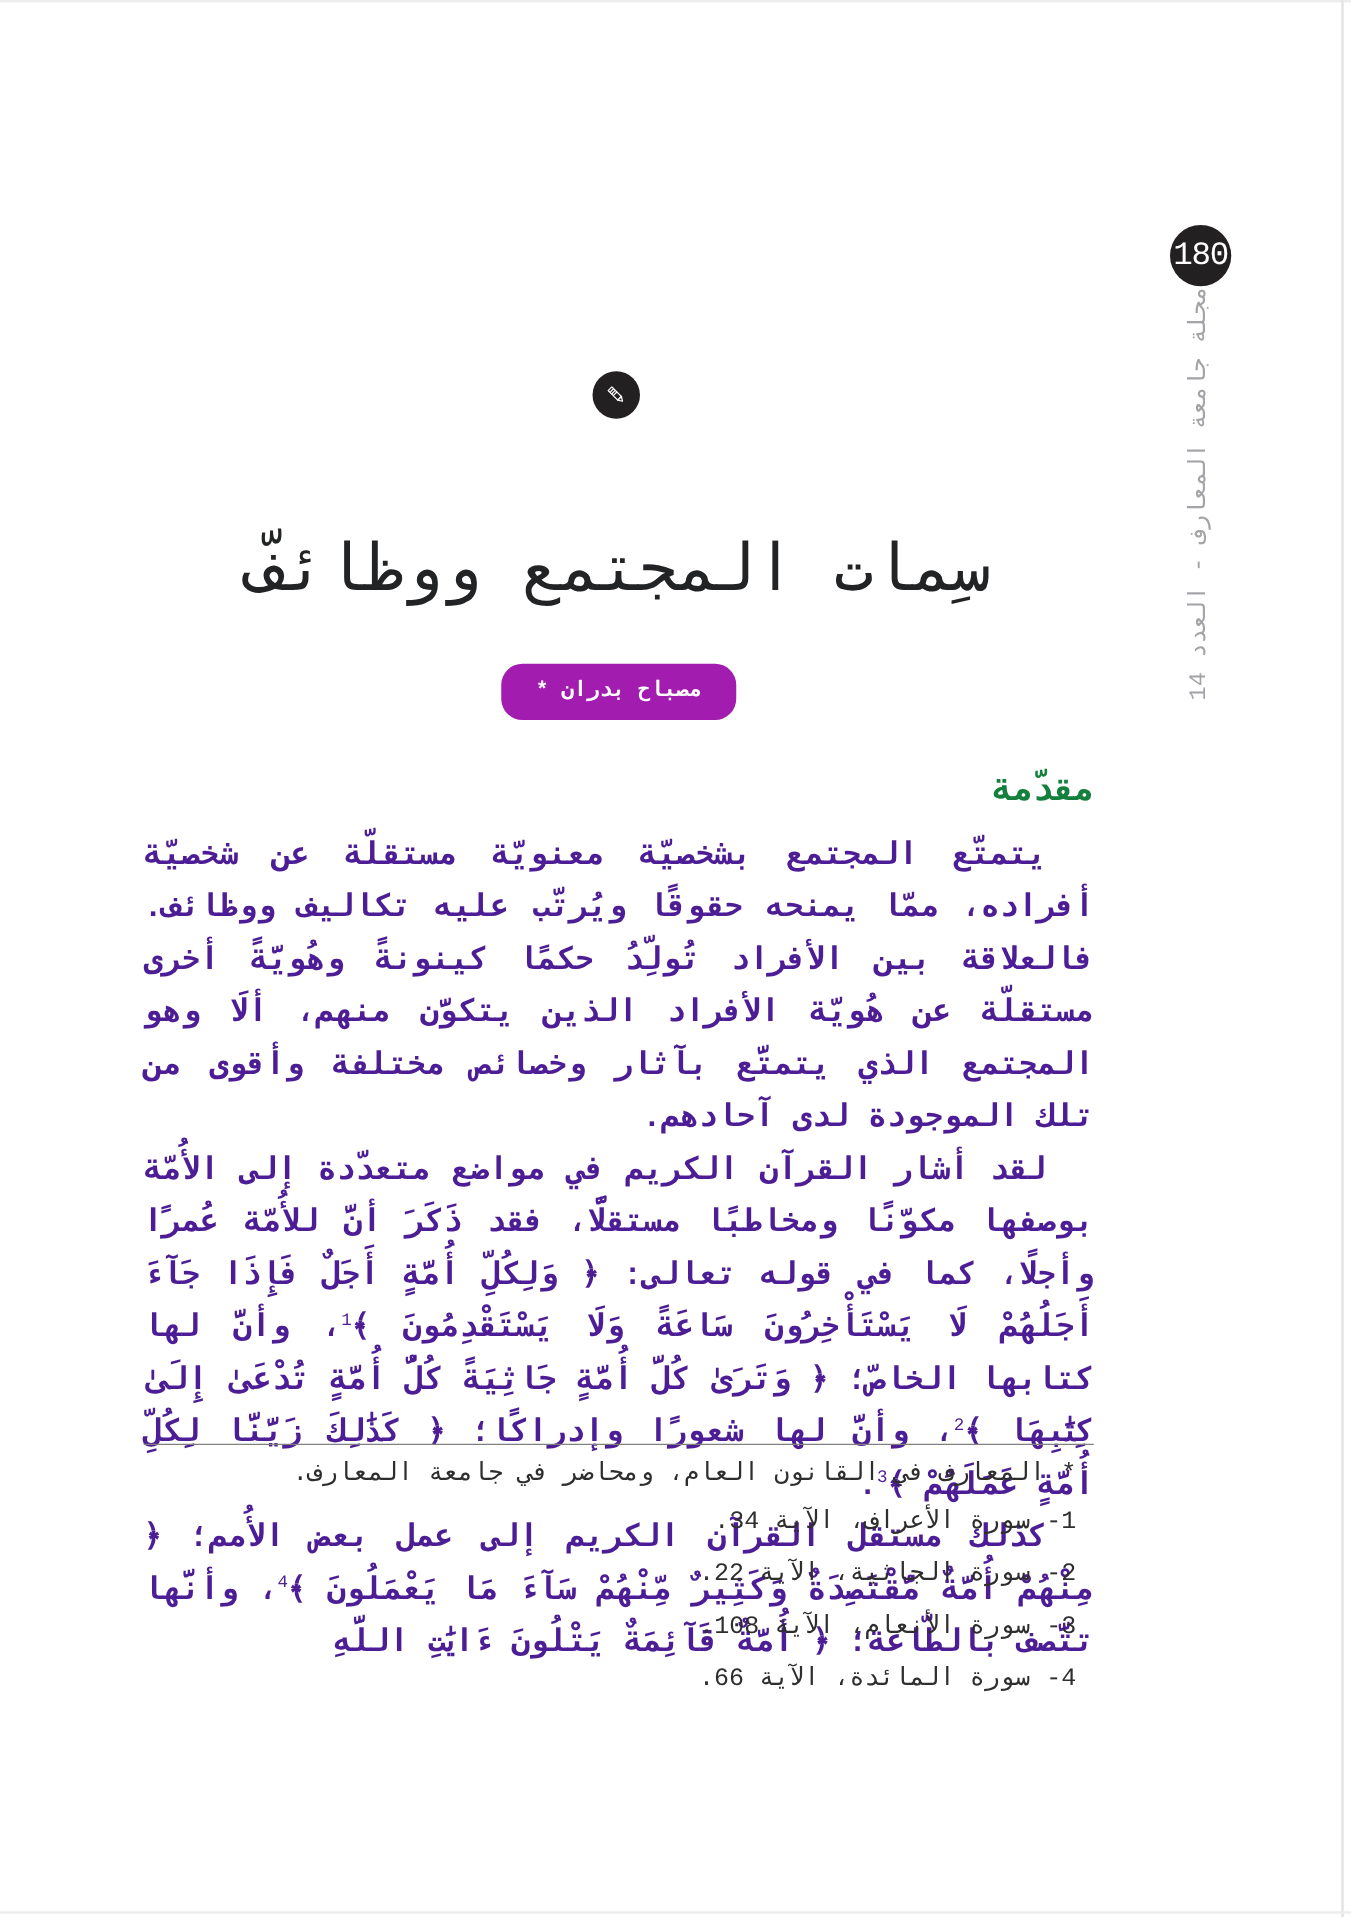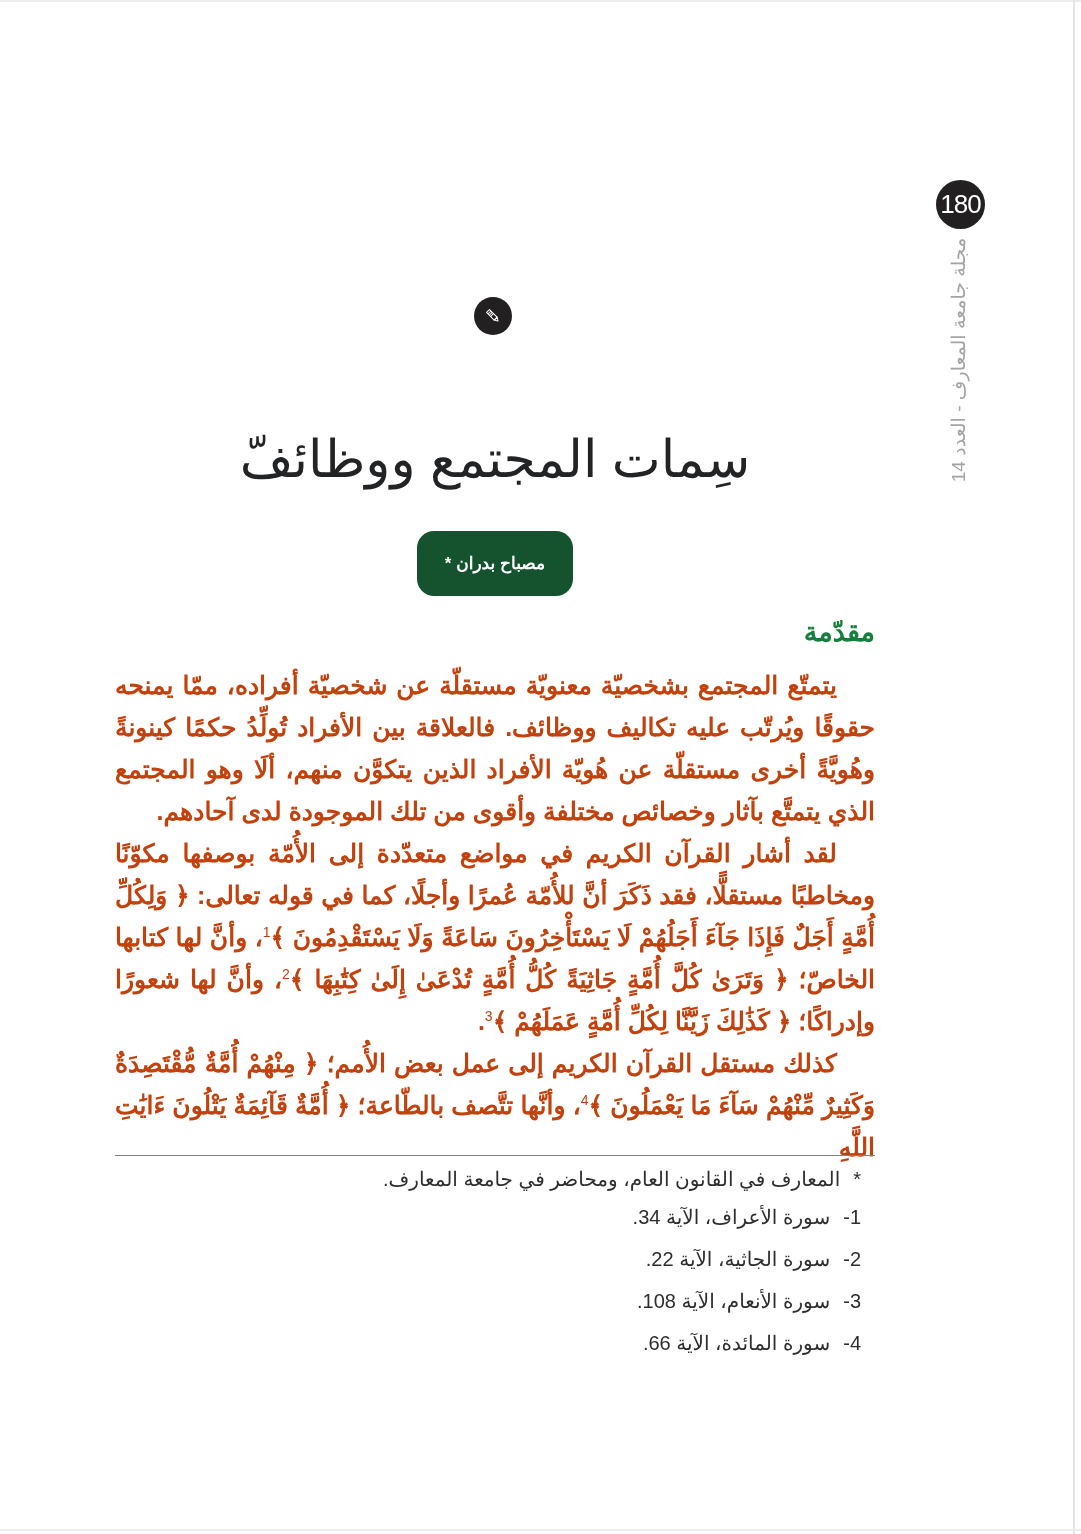--- a/index.html
+++ b/index.html
@@ -1,18 +1,18 @@
 <!DOCTYPE html>
 <html lang="ar"><head>
 <meta charset="utf-8">
 <style>
   html,body{margin:0;padding:0;background:#fff;}
   .page{
     position:relative;width:1081px;height:1534px;background:#ffffff;
-    font-family:Liberation Sans, sans-serif;overflow:hidden;
+    font-family:Liberation Mono, monospace;overflow:hidden;
   }
   .edge-top{position:absolute;top:0;left:0;width:100%;height:2px;background:#ededee;}
   .edge-bottom{position:absolute;bottom:3px;left:0;width:100%;height:2px;background:#ededee;}
   .edge-right{position:absolute;top:0;right:6px;width:2px;height:100%;background:#e3e4e7;}
 
   
   .page-badge{
     position:absolute;left:936px;top:180px;width:49px;height:49px;border-radius:50%;
     background:#232021;color:#fff;font-size:26px;line-height:49px;text-align:center;
     letter-spacing:-1px;
@@ -29,33 +29,33 @@
     position:absolute;left:474px;top:297px;width:38px;height:38px;border-radius:50%;
     background:#232021;display:flex;align-items:center;justify-content:center;
   }
   .title-row{position:absolute;left:115px;top:414px;width:760px;text-align:center;}
   .article-title{
     direction:rtl;font-size:52px;font-weight:400;color:#222325;line-height:90px;
     white-space:nowrap;
   }
   .author-row{position:absolute;left:115px;top:531px;width:760px;text-align:center;}
   .author-pill{
-    display:inline-block;background:#14532d;color:#fff;direction:rtl;
-    font-size:17px;font-weight:700;line-height:33px;padding:16px 28px;border-radius:17px;
+    display:inline-block;background:#a21caf;color:#fff;direction:rtl;
+    font-size:17px;font-weight:700;line-height:33px;padding:6px 28px;border-radius:17px;
   }
 
   
   .column{position:absolute;left:115px;top:0;width:760px;height:100%;}
   .section-heading{
     position:absolute;top:616px;right:0;direction:rtl;
     font-size:27px;font-weight:700;color:#15803d;
   }
   .body-text{
     position:absolute;top:664px;left:0;width:760px;direction:rtl;
-    font-size:25px;line-height:42px;font-weight:700;color:#c2410c;
+    font-size:25px;line-height:42px;font-weight:700;color:#4c1d95;
     text-align:justify;
   }
   .body-text p{margin:0;padding:0;text-indent:38px;}
   .verse{font-weight:700;}
   .fn-ref{font-size:14px;line-height:0;vertical-align:super;font-weight:400;}
 
   
   .fn-rule{position:absolute;top:1155px;left:0;width:760px;height:1px;background:#818181;}
   .footnotes{position:absolute;top:1166px;left:0;width:746px;direction:rtl;}
   .footnote{

